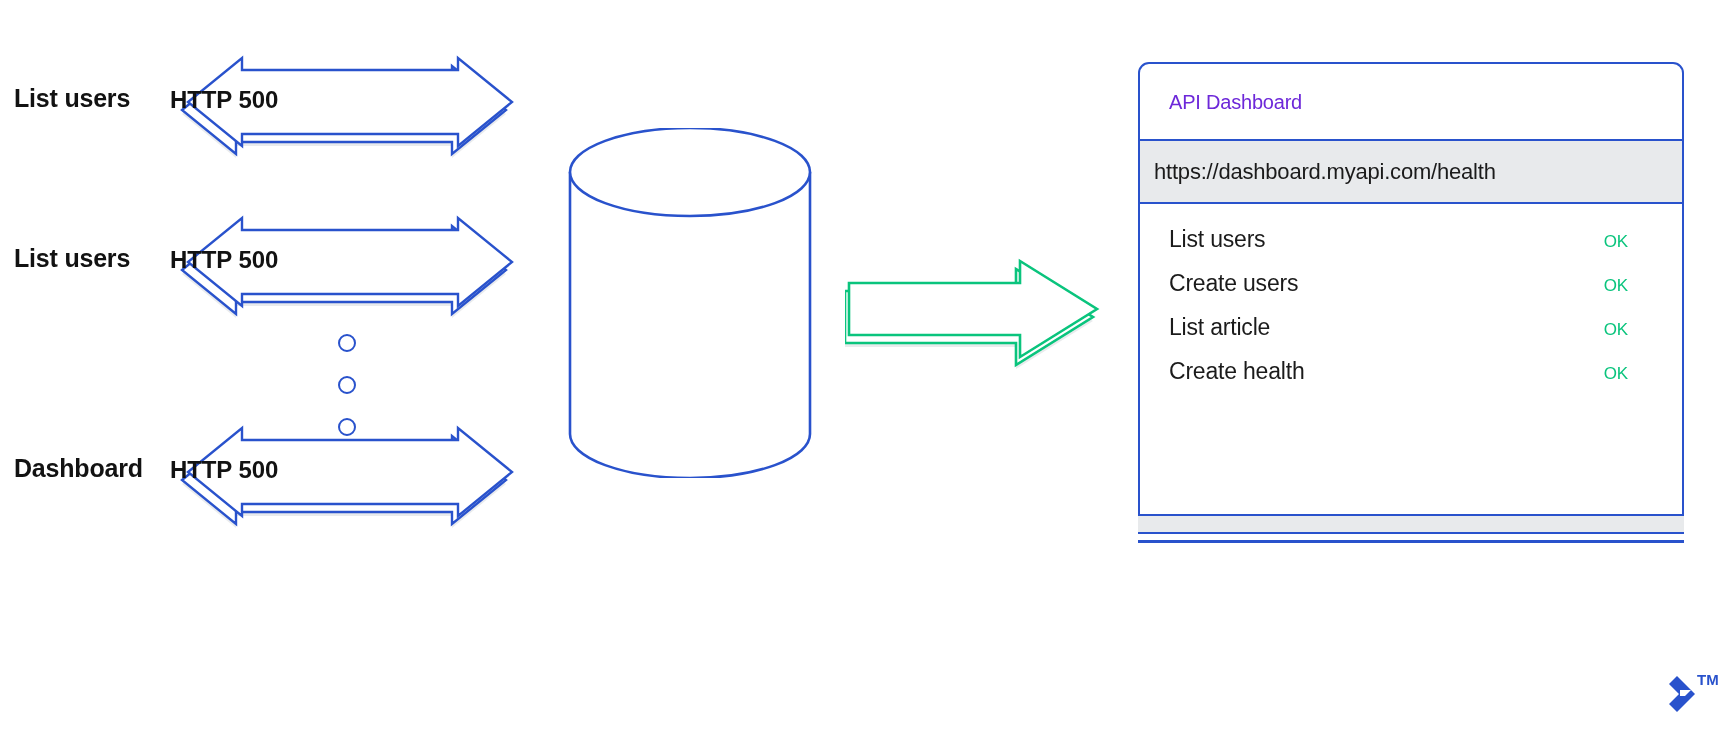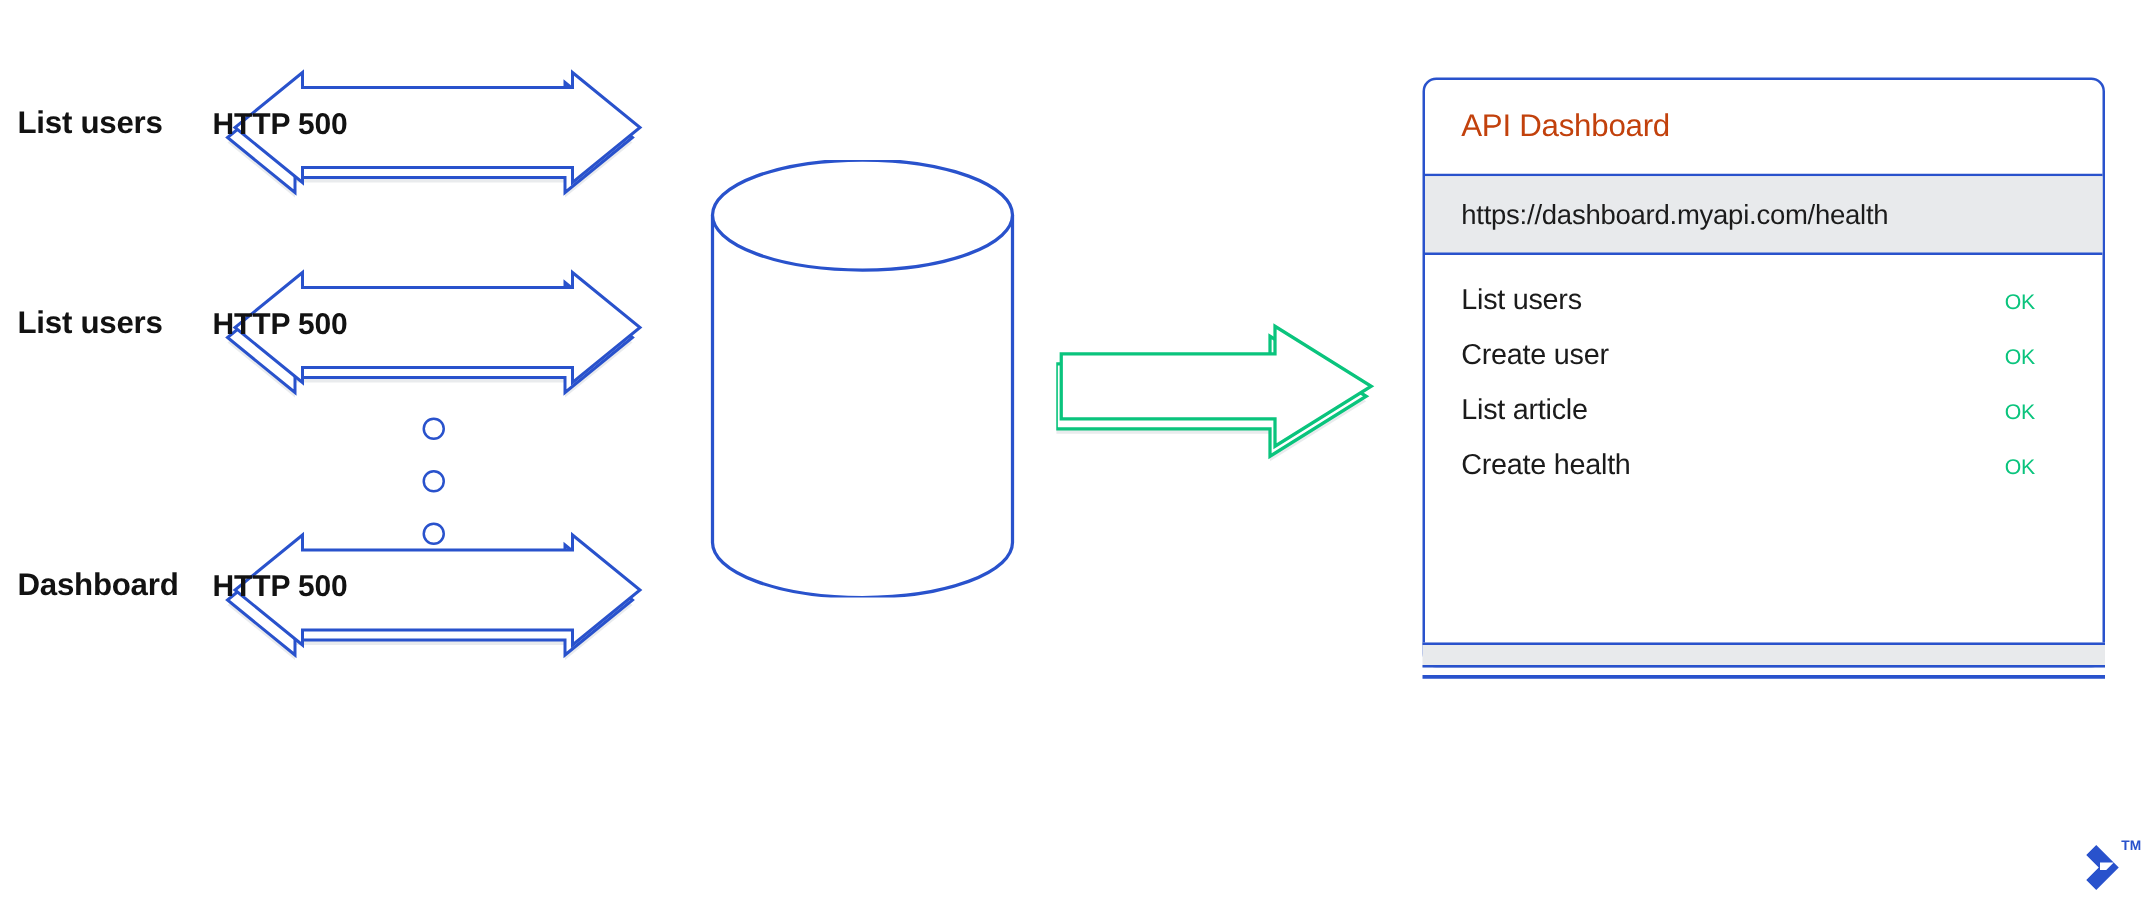--- a/index.html
+++ b/index.html
@@ -135,38 +135,38 @@
     top: 0;
     right: 0;
     height: 77px;
     border-bottom: 2.5px solid #2952cc;
     box-sizing: border-box;
     display: flex;
     align-items: center;
     padding-left: 29px;
   }
   .dash-title {
-    font-size: 25px;
-    color: #c2410c;
+    font-size: 20px;
+    color: #6d28d9;
     letter-spacing: -0.2px;
     line-height: 1;
     white-space: nowrap;
   }
   .dash-urlbar {
     position: absolute;
     left: 0;
     top: 77px;
     right: 0;
     height: 63px;
     background: #e8eaec;
     border-bottom: 2.5px solid #2952cc;
     box-sizing: border-box;
     display: flex;
     align-items: center;
-    padding-left: 29px;
+    padding-left: 14px;
   }
   .dash-url {
     font-size: 22px;
     color: #1b1b1b;
     letter-spacing: -0.2px;
     line-height: 1;
     white-space: nowrap;
   }
   .dash-body {
     position: absolute;
@@ -221,21 +221,21 @@
     position: absolute;
     left: 1655px;
     top: 672px;
     width: 60px;
     height: 52px;
   }
   .brand-tm {
     position: absolute;
     left: 42px;
     top: 0px;
-    font-size: 11px;
+    font-size: 15px;
     font-weight: 700;
     color: #2952cc;
     line-height: 1;
   }
 </style>
 </head>
 <body>
 
 <div class="canvas">
 
@@ -316,21 +316,21 @@
       </div>
       <div class="dash-urlbar">
         <span class="dash-url">https://dashboard.myapi.com/health</span>
       </div>
       <div class="dash-body">
         <div class="endpoint-row">
           <span class="endpoint-name">List users</span>
           <span class="endpoint-status">OK</span>
         </div>
         <div class="endpoint-row">
-          <span class="endpoint-name">Create user</span>
+          <span class="endpoint-name">Create users</span>
           <span class="endpoint-status">OK</span>
         </div>
         <div class="endpoint-row">
           <span class="endpoint-name">List article</span>
           <span class="endpoint-status">OK</span>
         </div>
         <div class="endpoint-row">
           <span class="endpoint-name">Create health</span>
           <span class="endpoint-status">OK</span>
         </div>

